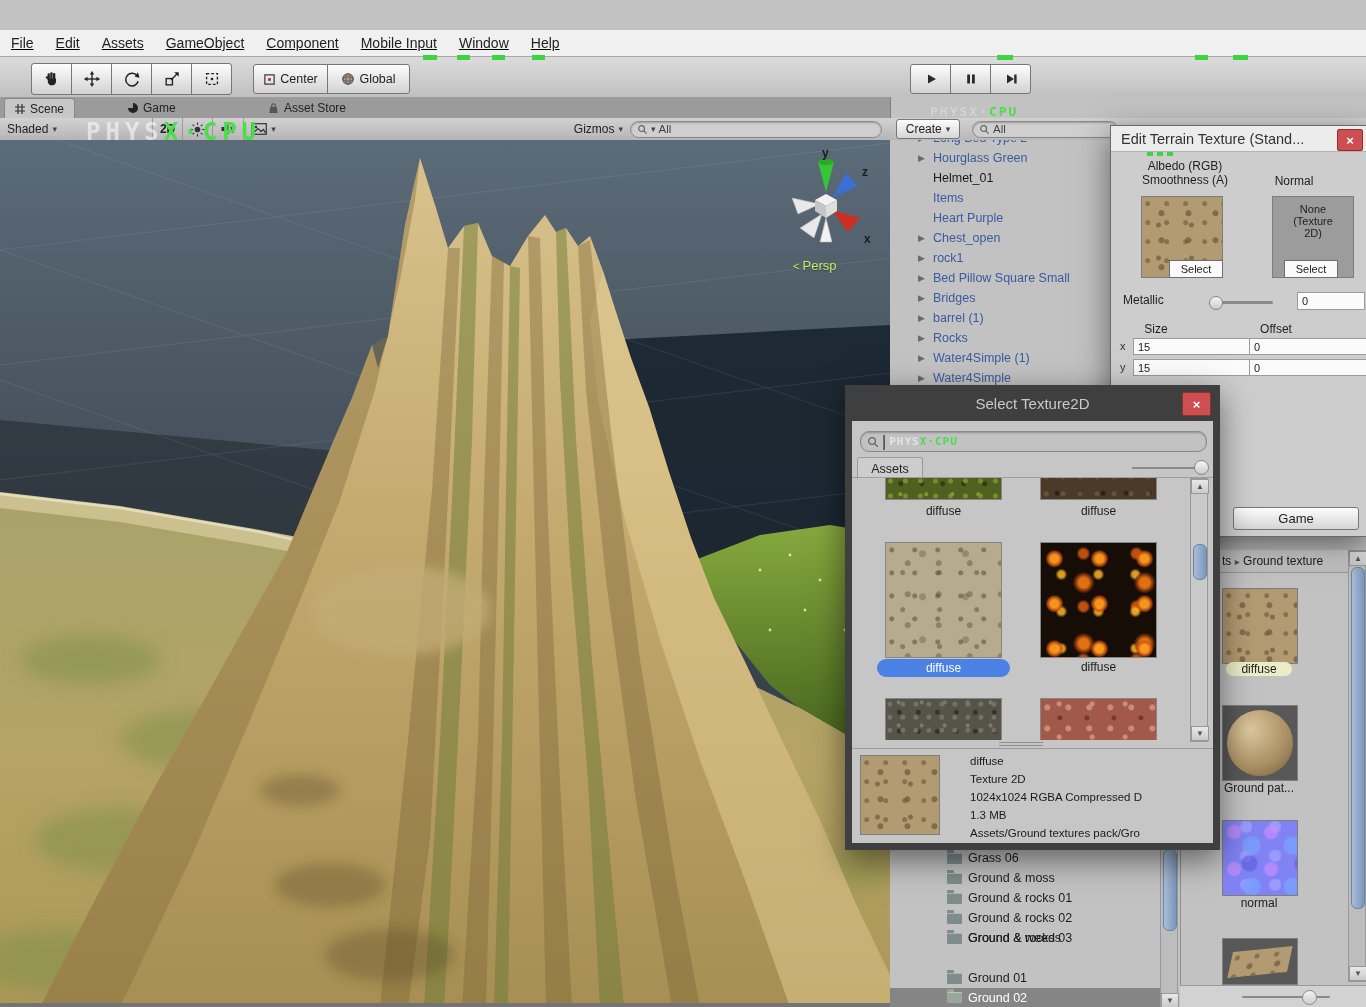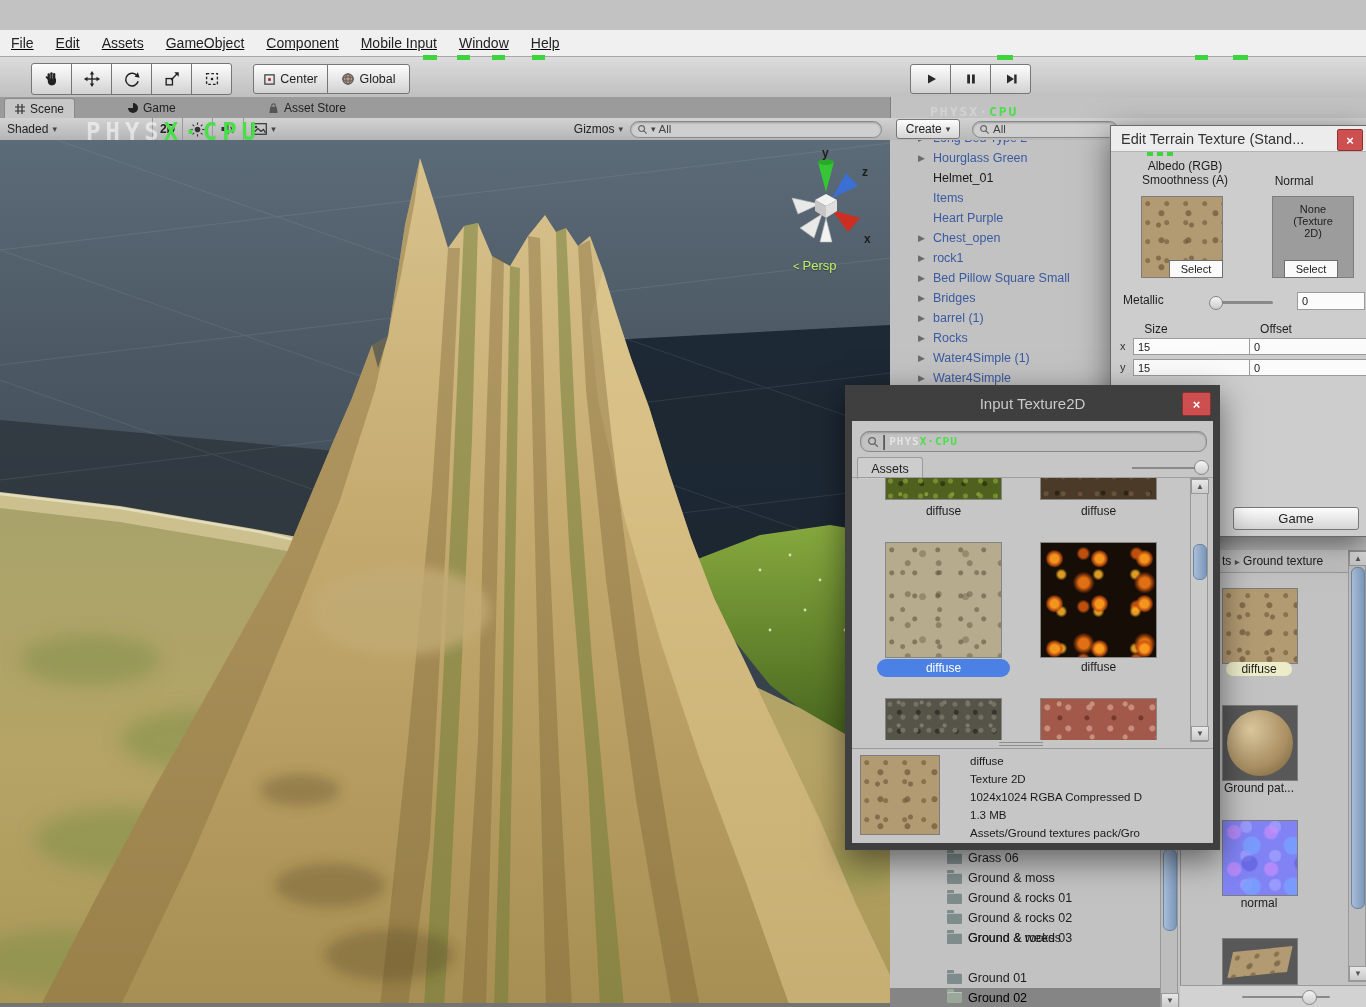--- a/index.html
+++ b/index.html
@@ -46,21 +46,21 @@
   .persp{color:#bef264;font-size:13px;text-shadow:0 1px 1px rgba(0,0,0,.4);}
   
   .hier-list{left:890px;top:140px;width:476px;height:400px;overflow:hidden;background:#c2c2c2;}
   .hrow{position:absolute;left:0;width:476px;height:20px;display:flex;align-items:center;font-size:12.5px;}
   .hrow .tri{position:absolute;left:28px;font-size:9px;color:#6a6a6a;}
   .hrow .hl{position:absolute;left:43px;white-space:nowrap;}
   .hl.prefab{color:#3b5aa0;} .hl.plain{color:#1a1a1a;}
   
   .frow{position:absolute;left:890px;width:270px;height:20px;display:flex;align-items:center;font-size:12.5px;color:#1c1c1c;}
   .frow .fico{margin-left:57px;margin-right:6px;}
-  .frow.sel{background:#858585;color:#000000;}
+  .frow.sel{background:#858585;color:#ffffff;}
   .fico{width:15px;height:11px;background:#7f8c8c;border-radius:1px;position:relative;flex:0 0 auto;
      box-shadow:inset 0 1px 0 rgba(255,255,255,.35);}
   .fico::before{content:"";position:absolute;top:-3px;left:0;width:7px;height:3px;background:inherit;border-radius:1px 1px 0 0;}
   .frow.sel .fico{background:#9aa89a;}
   .filelabel{position:absolute;width:120px;text-align:center;font-size:12px;color:#1c1c1c;white-space:nowrap;}
   
   .sb-track{background:#bdbdbd;border:1px solid #999;}
   .sb-thumb{position:absolute;left:2px;width:12px;border-radius:6px;
      background:linear-gradient(90deg,#a9bdd8,#7b97ba);border:1px solid #6d84a2;}
   .sb-btn{position:absolute;left:0;width:16px;height:13px;display:flex;align-items:center;justify-content:center;
@@ -627,21 +627,21 @@
       </div>
     <div class="abs inputbox" style="left:138px;top:233px;width:110px;height:15px">
         <span>0</span>
       </div>
 
     <div class="abs btn" style="left:122px;top:381px;width:124px;height:21px;font-size:13px">Game</div>
   </div>
 
   <div class="abs sdlg dlg">
     <div class="abs stitle">
-        <span>Input Texture2D</span>
+        <span>Select Texture2D</span>
       </div>
     <div class="abs closebtn" style="right:9px;top:7px;width:27px;height:22px">
         <span>×</span>
       </div>
 
     <div class="abs sbody">
 
       <div class="searchpill abs" style="left:8px;top:10px;width:333px;height:19px;background:#c2c2c2">
         <svg width="12" height="12" viewBox="0 0 12 12">
           <circle cx="5" cy="5" r="3.4" fill="none" stroke="#666" stroke-width="1.3"></circle>

